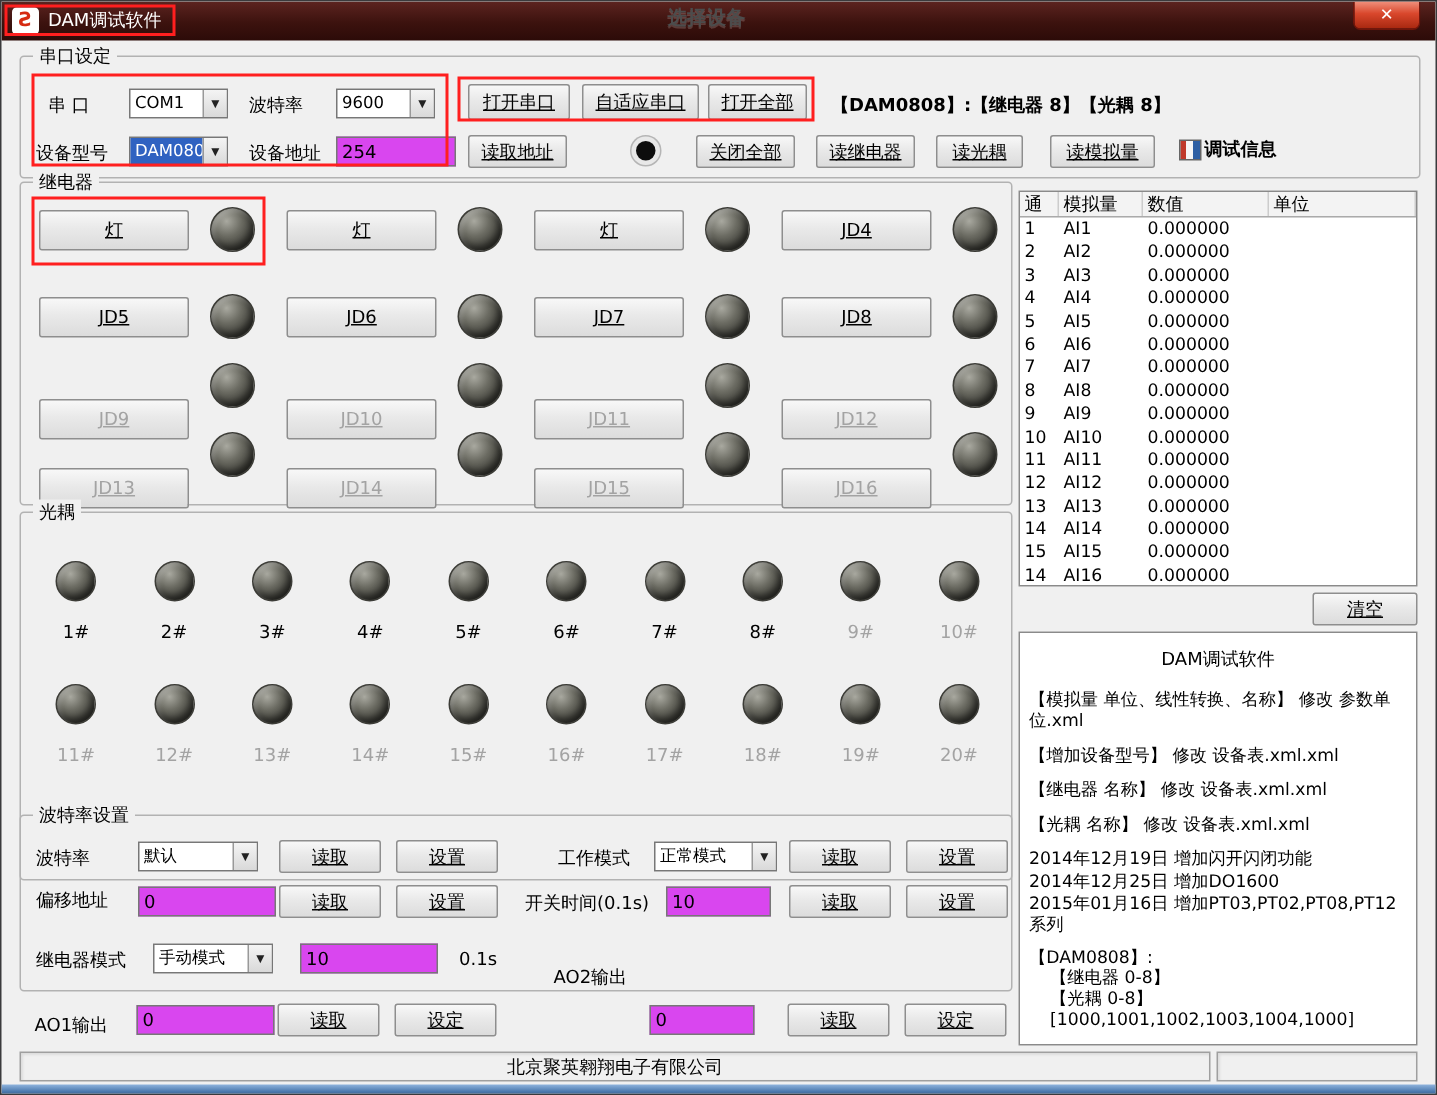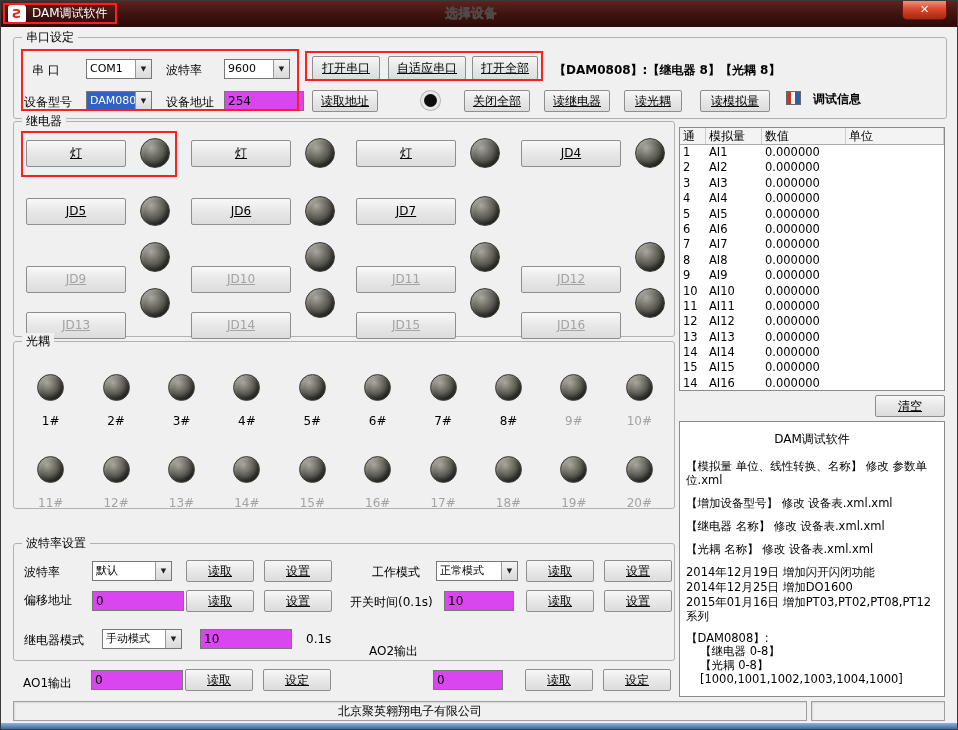--- a/index.html
+++ b/index.html
@@ -41,21 +41,21 @@
 .info-title{text-align:center;margin-bottom:14px;font-size:12px;}
 .note{margin-bottom:9px;}
 .log{margin-bottom:1px;}
 .info-changelog{margin-top:10px;}
 .info-device{margin-top:8px;}
 .indent{padding-left:14px;}
 .status-cell{position:absolute;top:700px;height:20px;background:#f0f0f0;border:1px solid #9f9f9f;box-shadow:inset 1px 1px 2px rgba(0,0,0,.1);font-size:12px;display:flex;align-items:center;justify-content:center;}
 .bottom-strip{position:absolute;left:0;top:722px;width:958px;height:8px;background:linear-gradient(180deg,#8fb3dd,#4a78ad 60%,#39597e);}
 .ann{position:absolute;border:2px solid #ff1f1f;pointer-events:none;z-index:50;}
 .indicator{position:absolute;width:13px;height:13px;border-radius:50%;background:#0d0d0d;box-shadow:0 0 0 3px #e8e8e8,0 0 0 4px #b5b5b5;}
-.debug-wrap{position:absolute;display:flex;gap:12px;font-size:12px;}
+.debug-wrap{position:absolute;display:flex;align-items:center;gap:2px;font-size:12px;}
 .debug-icon{width:15px;height:14px;border:1px solid #666;background:linear-gradient(90deg,#c0392b 0 30%,#f5f5f5 30% 62%,#2e5fa3 62%);flex:none;}
 </style>
 </head>
 <body>
 
 <div class="window">
 
   <div class="titlebar">
     <div class="app-icon">Ƨ</div>
     <div class="title">DAM调试软件</div>
@@ -125,20 +125,24 @@
           <div class="lamp lamp-lg"></div>
         </div>
         <div class="relay-cell">
           <button class="btn relay-btn">JD6</button>
           <div class="lamp lamp-lg"></div>
         </div>
         <div class="relay-cell">
           <button class="btn relay-btn">JD7</button>
           <div class="lamp lamp-lg"></div>
         </div>
+        <div class="relay-cell">
+          <button class="btn relay-btn">JD8</button>
+          <div class="lamp lamp-lg"></div>
+        </div>
       </div>
     <div class="relay-row" style="top:120px">
         <div class="relay-cell">
           <button class="btn relay-btn dim">JD9</button>
           <div class="lamp lamp-lg"></div>
         </div>
         <div class="relay-cell">
           <button class="btn relay-btn dim">JD10</button>
           <div class="lamp lamp-lg"></div>
         </div>
@@ -164,21 +168,21 @@
           <button class="btn relay-btn dim">JD15</button>
           <div class="lamp lamp-lg"></div>
         </div>
         <div class="relay-cell">
           <button class="btn relay-btn dim">JD16</button>
           <div class="lamp lamp-lg"></div>
         </div>
       </div>
   </div>
 
-  <div class="group" style="left:12px;top:340px;width:662px;height:168px">
+  <div class="group" style="left:12px;top:340px;width:662px;height:246px">
     <span class="glabel">光耦</span>
     <div class="opto-grid">
         <div class="opto-cell">
           <div class="lamp lamp-sm"></div>
           <div class="opto-label">1#</div>
         </div>
         <div class="opto-cell">
           <div class="lamp lamp-sm"></div>
           <div class="opto-label">2#</div>
         </div>

